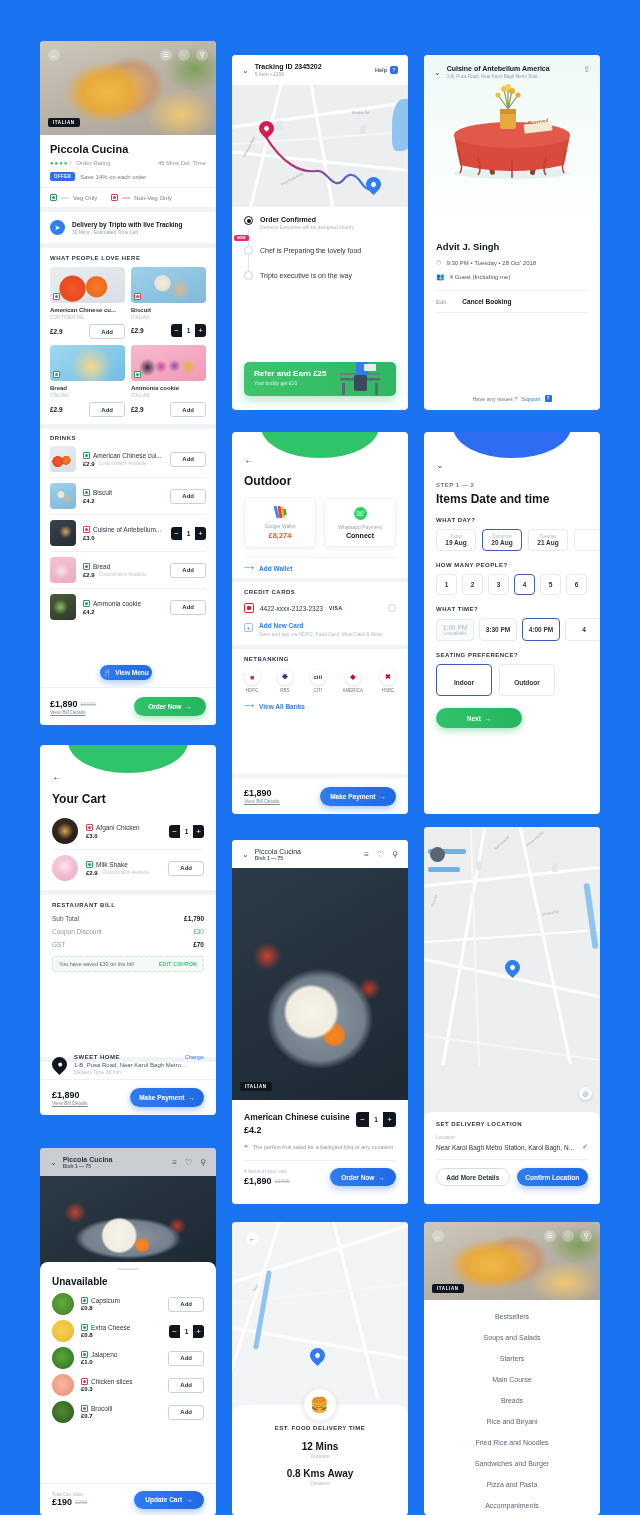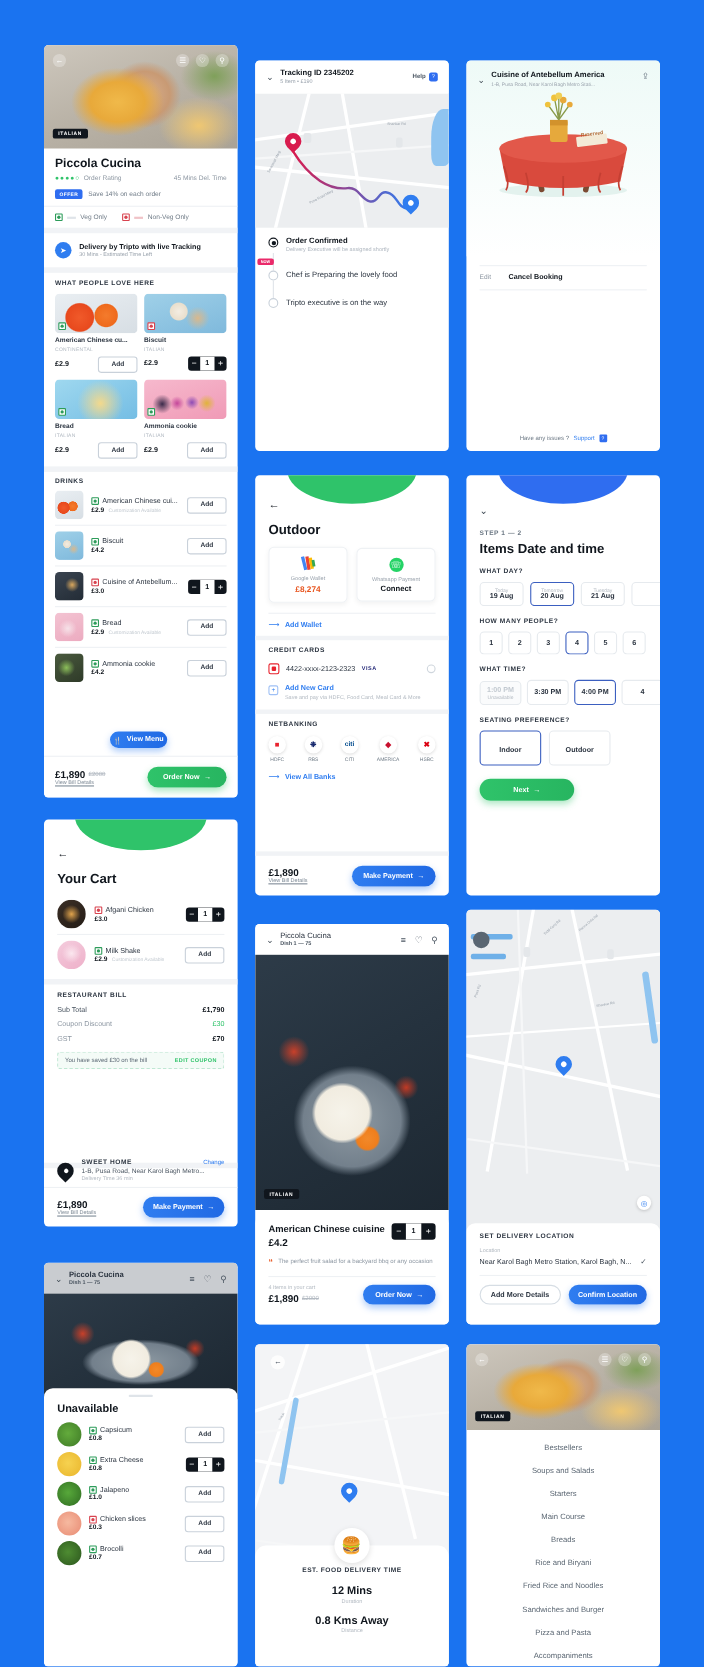--- a/index.html
+++ b/index.html
@@ -539,20 +539,33 @@
           <div class="row" style="gap:3px;">
               <span class="veg-ic"></span>
               <span style="font-size:6.5px;color:#2b3440;">Brocolli</span>
             </div>
           <div style="font-size:6px;font-weight:bold;color:#10161d;margin-top:1px;">£0.7</div>
         </div>
         <span class="btn-add">Add</span>
       </div>
     </div>
 
+    <div class="sb" style="position:absolute;left:0;right:0;bottom:0;height:32px;padding:0 12px;border-top:1px solid #eef1f4;background:#fff;">
+      <div>
+        <div style="font-size:4.5px;color:#b3bac2;">Total Cart Value</div>
+        <div class="row" style="gap:3px;">
+          <span class="price-big">£190</span>
+          <span class="strike">£200</span>
+        </div>
+      </div>
+      <div class="pill pill-blue" style="width:70px;height:18px;">
+        <span>Update Cart</span>
+        <span>→</span>
+      </div>
+    </div>
   </div>
 
   <div class="screen" style="left:232px;top:55px;width:176px;height:355px;">
     <div class="sb" style="height:30px;padding:0 10px;background:#fff;position:relative;z-index:3;">
       <div class="row" style="gap:6px;">
         <span style="font-size:8px;color:#3d4852;">⌄</span>
         <div>
           <div style="font-size:7px;font-weight:bold;color:#10161d;">Tracking ID 2345202</div>
           <div style="font-size:5px;color:#9aa3ad;margin-top:1px;">5 Item  •  £190</div>
         </div>
@@ -610,20 +623,35 @@
         <div style="width:9px;display:flex;justify-content:center;">
             <div class="tl-line" style="height:16px;margin:0;"></div>
           </div>
       </div>
       <div class="row" style="gap:7px;">
         <div class="tl-dot"></div>
         <div style="font-size:7px;color:#2b3440;">Tripto executive is on the way</div>
       </div>
     </div>
 
+    <div style="position:absolute;left:12px;right:12px;bottom:14px;height:34px;border-radius:5px;background:linear-gradient(90deg,#3ec46e,#2fb763);box-shadow:0 4px 10px rgba(47,183,99,.35);padding:7px 10px;overflow:hidden;">
+      <div style="font-size:8px;font-weight:bold;color:#fff;">Refer and Earn £25</div>
+      <div style="font-size:5px;color:#d9f5e4;margin-top:2px;">Your buddy get £10</div>
+      <svg style="position:absolute;right:8px;bottom:0;" width="54" height="46">
+        <rect x="6" y="28" width="40" height="2.5" fill="#5c6874"></rect>
+        <rect x="8" y="33" width="3" height="12" fill="#5c6874"></rect>
+        <rect x="41" y="33" width="3" height="12" fill="#5c6874"></rect>
+        <rect x="6" y="23" width="40" height="2" fill="#6d7985"></rect>
+        <rect x="22" y="8" width="12" height="18" rx="3" fill="#2f7df0"></rect>
+        <circle cx="28" cy="5" r="5" fill="#f0c49a"></circle>
+        <path d="M23 3 q5 -5 10 0 q-2 -4 -5 -4 q-4 0 -5 4z" fill="#4a3a2e"></path>
+        <rect x="20" y="25" width="13" height="16" rx="2" fill="#3b4a5c"></rect>
+        <rect x="30" y="14" width="12" height="7" rx="1" fill="#e8edf2"></rect>
+      </svg>
+    </div>
   </div>
 
   <div class="screen" style="left:232px;top:432px;width:176px;height:382px;">
     <div style="position:absolute;left:50%;top:-36px;transform:translateX(-50%);width:118px;height:62px;border-radius:50%;background:#2fc36a;"></div>
     <div style="position:relative;padding:22px 12px 0;">
       <div style="font-size:10px;color:#10161d;">←</div>
       <div style="font-size:12px;font-weight:bold;color:#10161d;margin-top:9px;">Outdoor</div>
     </div>
 
     <div class="row" style="gap:8px;padding:9px 12px 0;">
@@ -830,20 +858,31 @@
       </svg>
       <div style="position:absolute;left:104px;top:38px;transform:rotate(-7deg);font-size:4.5px;font-weight:bold;color:#b0642a;">Reserved</div>
     </div>
 
     <div style="text-align:center;margin-top:2px;">
       <div style="width:16px;height:16px;border-radius:50%;background:#2f7df0;color:#fff;font-size:8px;display:flex;align-items:center;justify-content:center;margin:0 auto;">✓</div>
       <div style="font-size:5px;color:#9aa3ad;margin-top:4px;">Confirmed Booking</div>
     </div>
 
     <div class="divider" style="margin:10px 12px 0;"></div>
+    <div style="padding:9px 12px 0;">
+      <div style="font-size:9.5px;font-weight:bold;color:#10161d;">Advit J. Singh</div>
+      <div class="row" style="gap:5px;margin-top:7px;">
+        <span style="font-size:7px;color:#9aa3ad;">⏱</span>
+        <span style="font-size:6px;color:#4a5561;">9:30 PM  •  Tuesday  •  28 Oct' 2018</span>
+      </div>
+      <div class="row" style="gap:5px;margin-top:6px;">
+        <span style="font-size:7px;color:#9aa3ad;">👥</span>
+        <span style="font-size:6px;color:#4a5561;">4 Guest (Including me)</span>
+      </div>
+    </div>
     <div class="divider" style="margin:9px 12px 0;"></div>
     <div class="row" style="padding:7px 12px;gap:16px;">
       <span style="font-size:6px;color:#8d97a2;">Edit</span>
       <span style="font-size:6.5px;font-weight:bold;color:#10161d;">Cancel Booking</span>
     </div>
     <div class="divider" style="margin:0 12px;"></div>
 
     <div class="row" style="position:absolute;left:0;right:0;bottom:8px;justify-content:center;gap:4px;">
       <span style="font-size:5.5px;color:#6e7a86;">Have any issues ?</span>
       <span style="font-size:5.5px;color:#2f7df0;">Support</span>

